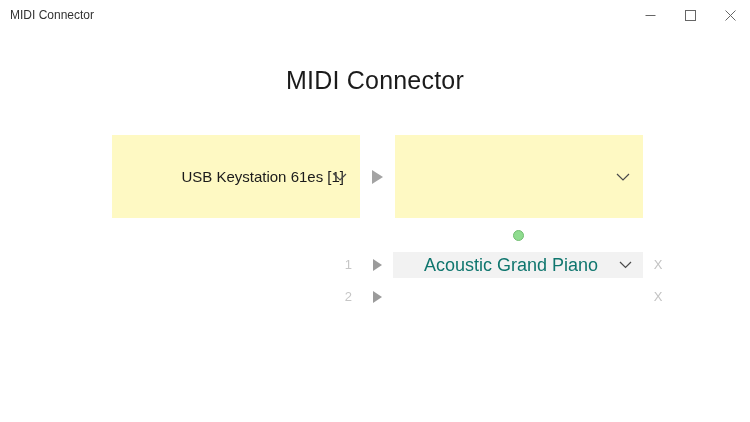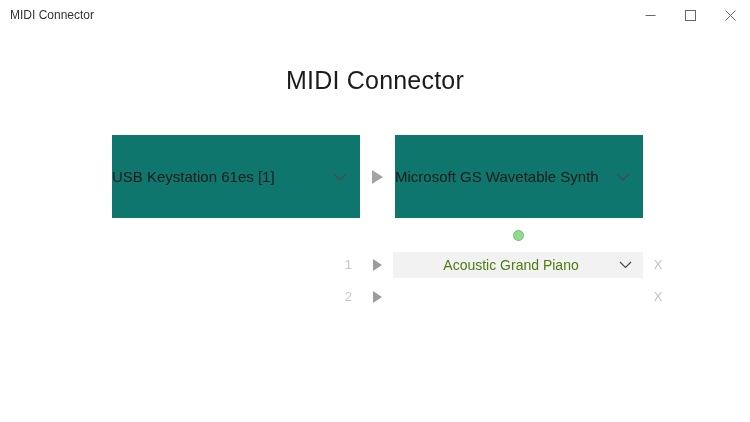--- a/index.html
+++ b/index.html
@@ -37,22 +37,22 @@
   .page-title {
     position: absolute; top: 66px; left: 0; right: 0;
     text-align: center;
     font-size: 25px; font-weight: 400; color: #1b1b1b;
     letter-spacing: 0.2px;
   }
 
   
   .device-select {
     position: absolute; top: 135px; height: 83px; width: 248px;
-    background: #0f766e;
-    display: flex; align-items: center; justify-content: flex-start;
+    background: #fef9c3;
+    display: flex; align-items: center; justify-content: flex-end;
     cursor: default;
   }
   .device-select.input  { left: 112px; }
   .device-select.output { left: 395px; }
   .device-select .select-label {
     font-size: 15px; color: #1b1b1b;
     padding-right: 16px;
   }
   .device-select .chevron {
     position: absolute; right: 13px; top: 50%;
@@ -93,21 +93,21 @@
     border-bottom: 6px solid transparent;
   }
   .instrument-select {
     position: absolute; left: 393px; top: 0;
     width: 250px; height: 26px;
     background: #f2f2f2;
     display: flex; align-items: center; justify-content: center;
     cursor: default;
   }
   .instrument-select .select-label {
-    font-size: 14px; color: #4d7c0f; line-height: 26px;
+    font-size: 18px; color: #0f766e; line-height: 26px;
     padding-right: 14px;
   }
   .instrument-select .chevron {
     position: absolute; right: 11px; top: 50%;
     margin-top: -4px; line-height: 0;
   }
   .remove-btn {
     position: absolute; left: 650px; top: 0; width: 16px; height: 26px;
     background: transparent; border: none;
     font-family: "Liberation Sans", sans-serif;
@@ -153,21 +153,20 @@
   <span class="chevron">
     <svg width="14" height="8" viewBox="0 0 14 8">
         <polyline points="1,1 7,7 13,1" fill="none" stroke="#4a4a4a" stroke-width="1.2"></polyline>
       </svg>
   </span>
 </div>
 
 <div class="flow-arrow"></div>
 
 <div class="device-select output" role="button">
-  <span class="select-label">Microsoft GS Wavetable Synth</span>
   <span class="chevron">
     <svg width="14" height="8" viewBox="0 0 14 8">
         <polyline points="1,1 7,7 13,1" fill="none" stroke="#4a4a4a" stroke-width="1.2"></polyline>
       </svg>
   </span>
 </div>
 
 <div class="status-dot" style="background: rgb(143, 220, 143); border-color: rgb(114, 189, 114);"></div>
 
 <div class="channel-row row-0">

